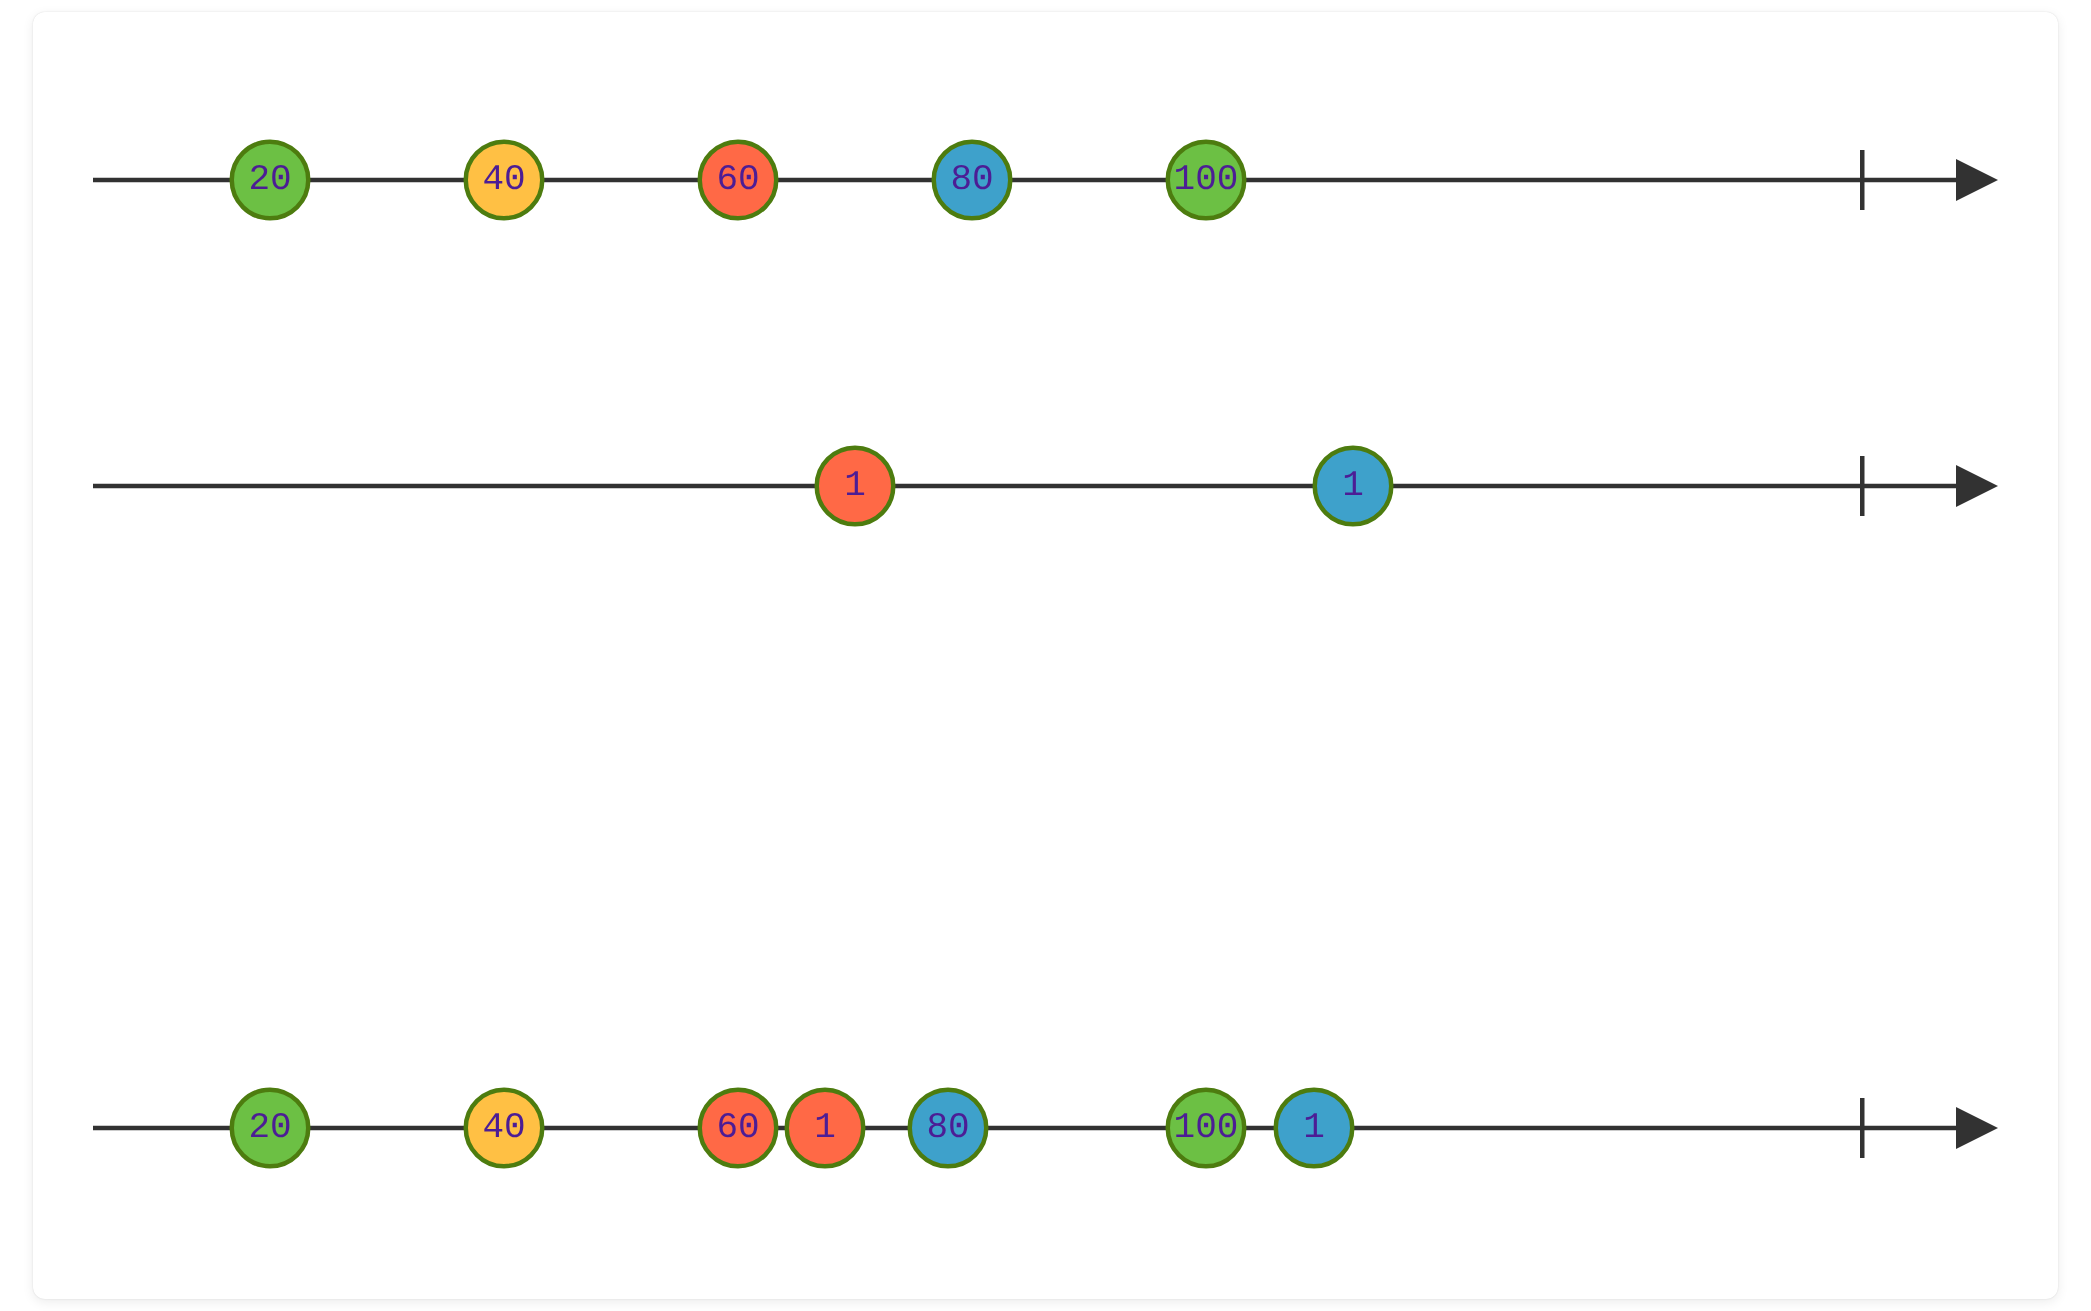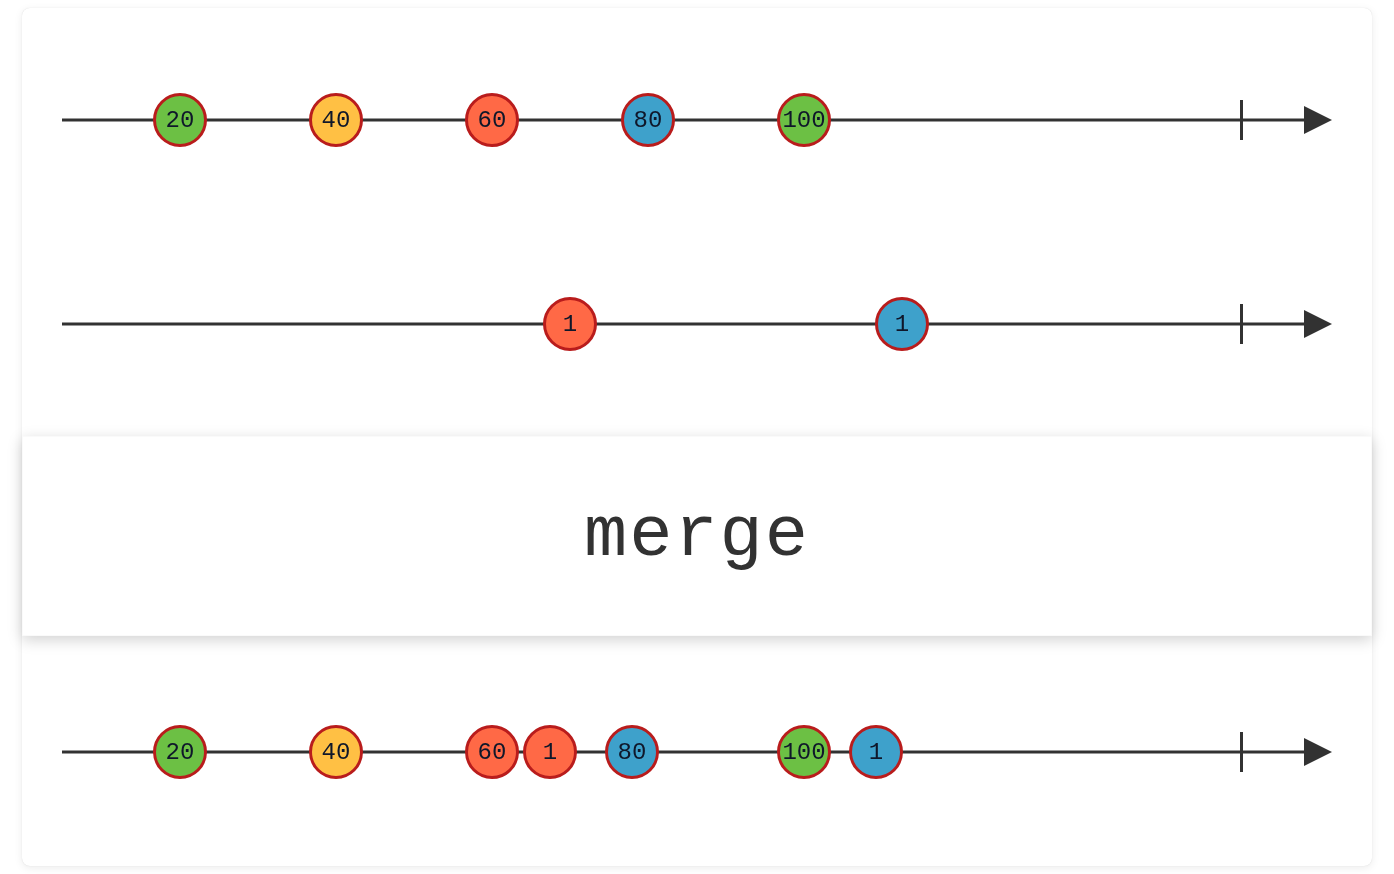--- a/index.html
+++ b/index.html
@@ -53,27 +53,27 @@
     height: 40px;
     background: #323232;
     transform: translateY(-50%);
   }
   .marble {
     position: absolute;
     top: 50%;
     width: 54px;
     height: 54px;
     border-radius: 50%;
-    border: 3px solid #b91c1c;
+    border: 3px solid #4d7c0f;
     transform: translate(-50%, -50%);
     display: flex;
     align-items: center;
     justify-content: center;
     font-size: 24px;
-    color: #0f172a;
+    color: #4c1d95;
     background: #fff;
   }
   .op-box {
     position: absolute;
     left: 0;
     width: 1350px;
     height: 200px;
     background: #ffffff;
     border: 1px solid rgba(0,0,0,0.02);
     box-shadow: 0 4px 14px rgba(0,0,0,0.18);
@@ -105,23 +105,20 @@
     </div>
 
   <div class="timeline" id="tl-b" style="top: 286px;">
     <div class="line" style="left: 40px; width: 1242px;"></div>
     <div class="tick" style="left: 1218px;"></div>
     <div class="arrowhead" style="right: 40px;"></div>
   <div class="marble" style="left: 548px; background: rgb(255, 105, 70);">1</div>
       <div class="marble" style="left: 880px; background: rgb(62, 161, 203);">1</div>
     </div>
 
-  <div class="op-box" id="opbox" style="top: 428px; height: 200px;">
-    <span class="op-text">merge</span>
-  </div>
 
   <div class="timeline" id="tl-r" style="top: 714px;">
     <div class="line" style="left: 40px; width: 1242px;"></div>
     <div class="tick" style="left: 1218px;"></div>
     <div class="arrowhead" style="right: 40px;"></div>
   <div class="marble" style="left: 158px; background: rgb(108, 192, 68);">20</div>
       <div class="marble" style="left: 314px; background: rgb(255, 192, 68);">40</div>
       <div class="marble" style="left: 470px; background: rgb(255, 105, 70);">60</div>
       <div class="marble" style="left: 528px; background: rgb(255, 105, 70);">1</div>
       <div class="marble" style="left: 610px; background: rgb(62, 161, 203);">80</div>

